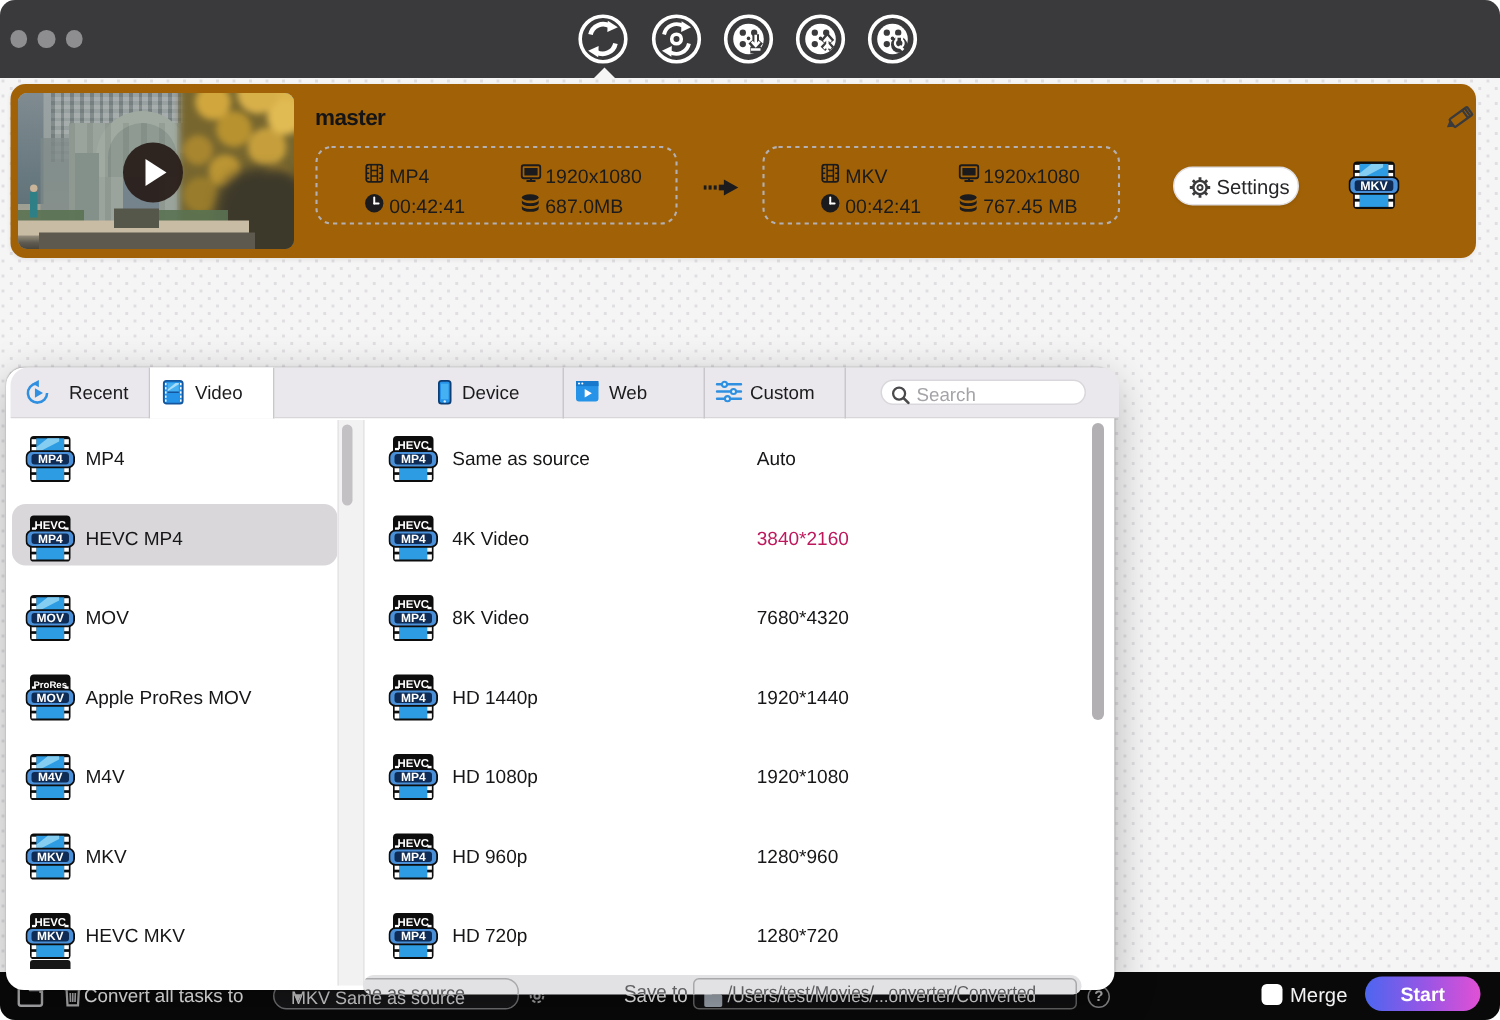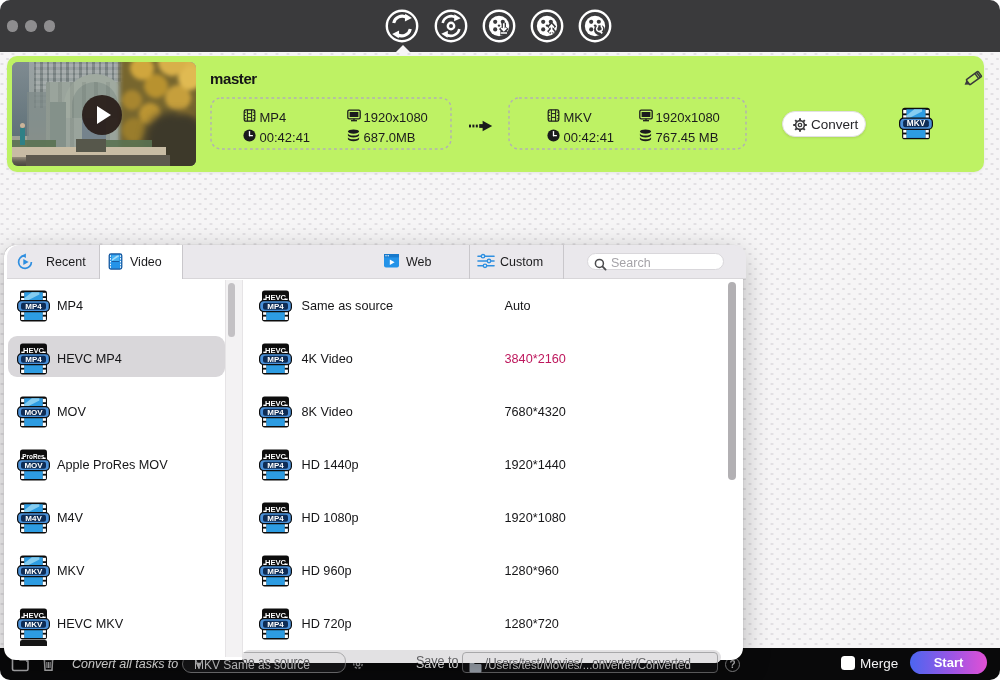--- a/index.html
+++ b/index.html
@@ -16,21 +16,21 @@
     border-left:7px solid transparent; border-right:7px solid transparent;
     border-bottom:7.5px solid #f6f5f6; }
 
   
   #bg { position:absolute; left:0; top:52px; width:1000px; height:628px; background-color:#f6f5f6;
     background-image: radial-gradient(#e0dee1 1.1px, transparent 1.3px),
                       radial-gradient(#e0dee1 1.1px, transparent 1.3px);
     background-size:11px 10px; background-position:2px 2px, 7.5px 7px; }
 
   
-  #card { position:absolute; left:7px; top:56px; width:977px; height:116px; background:#bef264; border-radius:10px; box-shadow:0 1px 3px rgba(0,0,0,0.07); }
+  #card { position:absolute; left:7px; top:56px; width:977px; height:116px; background:#a16207; border-radius:10px; box-shadow:0 1px 3px rgba(0,0,0,0.07); }
   #thumb { position:absolute; left:5px; top:6px; width:184px; height:104px; border-radius:6px; overflow:hidden; background:#8e9a94; }
   #playbtn { position:absolute; left:75px; top:39px; width:40px; height:40px; border-radius:50%;
      background:rgba(40,28,24,0.93); }
   #playbtn:after { content:""; position:absolute; left:15px; top:11px; width:0; height:0;
      border-left:14px solid #fff; border-top:9px solid transparent; border-bottom:9px solid transparent; }
   #mtitle { position:absolute; left:203px; top:14px; font-size:15px; font-weight:bold; color:#141416; letter-spacing:-0.4px; }
   .inforow { position:absolute; height:14px; font-size:13px; color:#1b1b1d; white-space:nowrap; }
   .inforow .ic { position:absolute; top:0px; }
   .itxt { position:absolute; top:0.5px; }
 
@@ -299,21 +299,21 @@
                 <line x1="12.6" y1="8" x2="14.8" y2="8"></line>
                 <line x1="3.2" y1="3.2" x2="4.7" y2="4.7"></line>
                 <line x1="11.3" y1="11.3" x2="12.8" y2="12.8"></line>
                 <line x1="12.8" y1="3.2" x2="11.3" y2="4.7"></line>
                 <line x1="4.7" y1="11.3" x2="3.2" y2="12.8"></line>
               </g>
               <circle cx="8" cy="8" r="4.4" stroke-width="1.6"></circle>
               <circle cx="8" cy="8" r="1.7" stroke-width="1.3"></circle>
             </g>
           </svg></div>
-        <span>Convert</span>
+        <span>Settings</span>
       </div>
     <div class="abs" style="left:892px; top:51px;"><svg width="34" height="33" viewBox="0 0 33 32">
 <rect x="3" y="0.6" width="27" height="30.8" rx="2.6" fill="#0d0d0d"></rect>
 <rect x="7.2" y="2.2" width="18.6" height="10" fill="#2d9ce2"></rect>
 <polygon points="7.2,8.2 14.8,2.2 22.4,2.2 22.4,4.4 7.2,12.2" fill="#85cdf1"></polygon>
 <rect x="7.2" y="21" width="18.6" height="9" fill="#2d9ce2"></rect>
 <g fill="#fff">
 <rect x="4.1" y="2.8" width="3.1" height="3.4"></rect>
             <rect x="25.8" y="2.8" width="3.1" height="3.4"></rect>
 <rect x="4.1" y="8" width="3.1" height="3.4"></rect>
@@ -339,21 +339,21 @@
 
   <div id="bbar">
     <div class="abs" style="left:11px; top:8px;"><svg width="20" height="16" viewBox="0 0 20 16">
           <path d="M1.5 4 L1.5 13 A1.5 1.5 0 0 0 3 14.5 L15.5 14.5 A1.5 1.5 0 0 0 17 13 L17 5.5 A1.5 1.5 0 0 0 15.5 4 L9 4 L7.4 2 L3 2 A1.5 1.5 0 0 0 1.5 3.5 Z" fill="none" stroke="#a9a9ab" stroke-width="1.6"></path>
           <path d="M16 1 L16 6 M13.5 3.5 L18.5 3.5" stroke="#a9a9ab" stroke-width="1.6"></path>
         </svg></div>
       <div class="abs" style="left:41px; top:8px;"><svg width="15" height="16" viewBox="0 0 15 16">
           <path d="M2 3.5 L13 3.5 M5.5 3.2 L5.5 1.8 L9.5 1.8 L9.5 3.2 M3.4 3.8 L4 14.2 L11 14.2 L11.6 3.8" fill="none" stroke="#a9a9ab" stroke-width="1.5"></path>
           <path d="M5.8 6 L6 12 M7.5 6 L7.5 12 M9.2 6 L9 12" stroke="#a9a9ab" stroke-width="1.1"></path>
         </svg></div>
-    <div class="btxt" style="left:72px;font-style:italic;">Convert all tasks to</div>
+    <div class="btxt" style="left:56px;">Convert all tasks to</div>
     <div id="dropdown">
         <span>MKV Same as source</span>
         <span class="arr">▼</span>
       </div>
     <div class="abs" style="left:351px; top:9px;"><svg width="14" height="14" viewBox="0 0 16 16">
           <g fill="none" stroke="#9b9b9d" stroke-width="1.5">
             <circle cx="8" cy="8" r="2"></circle>
             <circle cx="8" cy="8" r="4.8" stroke-dasharray="2.6 1.7"></circle>
           </g>
         </svg></div>
@@ -395,20 +395,28 @@
                 <rect x="3" y="13.3" width="1" height="1.5"></rect>
                 <rect x="13" y="2.3" width="1" height="1.5"></rect>
                 <rect x="13" y="5.1" width="1" height="1.5"></rect>
                 <rect x="13" y="7.9" width="1" height="1.5"></rect>
                 <rect x="13" y="10.7" width="1" height="1.5"></rect>
                 <rect x="13" y="13.3" width="1" height="1.5"></rect>
               </g>
             </svg></span>
           <span class="lbl" style="left:30px">Video</span>
         </div>
+      <div class="tab" id="tab-device" style="left:273px; width:96px;">
+          <span class="tic" style="left:9px"><svg width="15" height="17" viewBox="0 0 15 17">
+              <rect x="3.6" y="0.9" width="7.8" height="15.2" rx="1.8" fill="#2493e8" stroke="#0f3e74" stroke-width="1.2"></rect>
+              <rect x="5" y="2.8" width="5" height="10.4" fill="#45b1f2"></rect>
+              <circle cx="7.5" cy="14.6" r="0.8" fill="#d6ecfb"></circle>
+            </svg></span>
+          <span class="lbl" style="left:28px">Device</span>
+        </div>
       <div class="tab" id="tab-web" style="left:369px; width:94px;">
           <span class="tic" style="left:7px"><svg width="17" height="16" viewBox="0 0 17 16">
               <rect x="1" y="1" width="15" height="13.6" rx="2" fill="#2493e8"></rect>
               <rect x="1" y="1" width="15" height="3.4" fill="#1779cc"></rect>
               <circle cx="3" cy="2.7" r="0.7" fill="#fff"></circle>
               <circle cx="5.2" cy="2.7" r="0.7" fill="#fff"></circle>
               <polygon points="6.8,6.4 11.6,9.2 6.8,12" fill="#fff"></polygon>
             </svg></span>
           <span class="lbl" style="left:30px">Web</span>
         </div>

